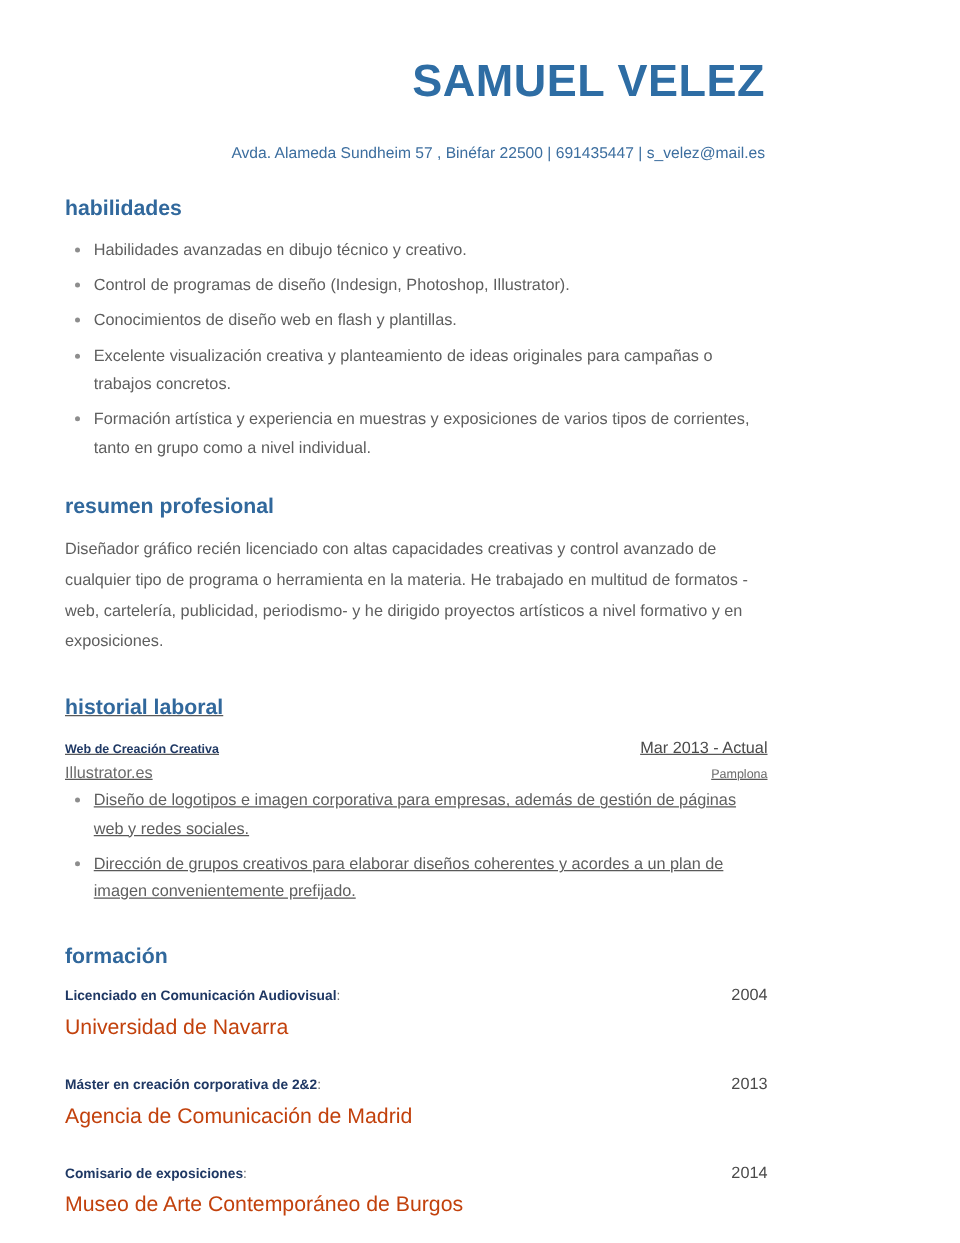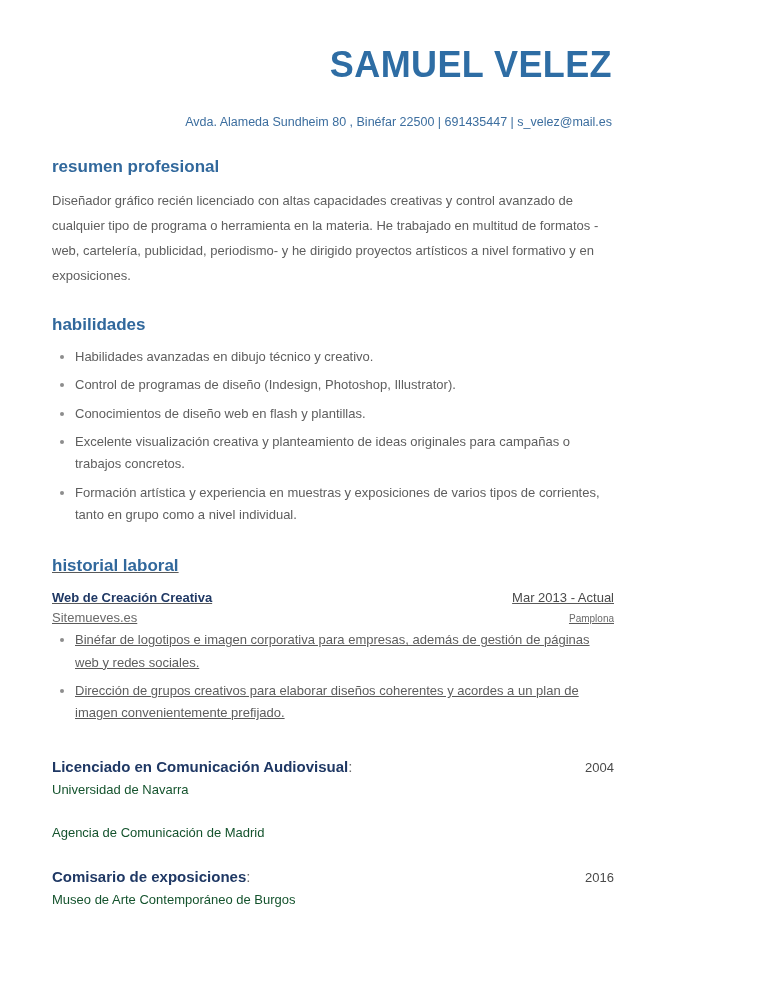--- a/index.html
+++ b/index.html
@@ -95,21 +95,21 @@
   }
 
   
   .entry-row {
     display: flex;
     justify-content: space-between;
     align-items: baseline;
     gap: 16px;
   }
   .entry-title {
-    font-size: 13px;
+    font-size: 10px;
     font-weight: bold;
     color: #1f3864;
     line-height: 1.5;
   }
   .entry-meta {
     font-size: 13px;
     color: #4a4a4a;
     white-space: nowrap;
     line-height: 1.5;
   }
@@ -127,110 +127,117 @@
   .job-bullets {
     margin-top: 7px;
   }
 
   
   .edu-item {
     margin-bottom: 20px;
   }
   .edu-item:last-child { margin-bottom: 12px; }
   .edu-title {
-    font-size: 15px;
+    font-size: 11px;
     font-weight: bold;
     color: #1f3864;
     line-height: 1.55;
   }
   .edu-colon {
     font-weight: normal;
     color: #6b6b6b;
   }
   .edu-year {
     font-size: 13px;
     color: #4a4a4a;
     white-space: nowrap;
     line-height: 1.55;
   }
   .edu-school {
-    font-size: 13px;
-    color: #14532d;
+    font-size: 17px;
+    color: #c2410c;
     line-height: 1.75;
     margin-top: 1px;
   }
 
   #sec-historial { margin-top: 30px; text-decoration: underline; }
   #sec-formacion { margin-top: 30px; }
 </style>
 </head>
 <body>
 
 <div class="page">
 
   <div class="header">
     <h1 class="name">SAMUEL VELEZ</h1>
-    <div class="contact">Avda. Alameda Sundheim 80 , Binéfar 22500 | 691435447 | s_velez@mail.es</div>
-  </div>
-
-  <div class="section">
-    <h2 class="section-title">resumen profesional</h2>
-    <p class="summary">Diseñador gráfico recién licenciado con altas capacidades creativas y control avanzado de cualquier tipo de programa o herramienta en la materia. He trabajado en multitud de formatos -web, cartelería, publicidad, periodismo- y he dirigido proyectos artísticos a nivel formativo y en exposiciones.</p>
+    <div class="contact">Avda. Alameda Sundheim 57 , Binéfar 22500 | 691435447 | s_velez@mail.es</div>
   </div>
 
   <div class="section">
     <h2 class="section-title">habilidades</h2>
     <ul class="bullets">
       <li>Habilidades avanzadas en dibujo técnico y creativo.</li>
       <li>Control de programas de diseño (Indesign, Photoshop, Illustrator).</li>
       <li>Conocimientos de diseño web en flash y plantillas.</li>
       <li>Excelente visualización creativa y planteamiento de ideas originales para campañas o trabajos concretos.</li>
       <li>Formación artística y experiencia en muestras y exposiciones de varios tipos de corrientes, tanto en grupo como a nivel individual.</li>
     </ul>
   </div>
 
+  <div class="section">
+    <h2 class="section-title">resumen profesional</h2>
+    <p class="summary">Diseñador gráfico recién licenciado con altas capacidades creativas y control avanzado de cualquier tipo de programa o herramienta en la materia. He trabajado en multitud de formatos -web, cartelería, publicidad, periodismo- y he dirigido proyectos artísticos a nivel formativo y en exposiciones.</p>
+  </div>
+
   <div class="section" id="sec-historial">
     <h2 class="section-title">historial laboral</h2>
 
     <div class="job-entry">
       <div class="entry-row">
         <div class="entry-title">Web de Creación Creativa</div>
         <div class="entry-meta">Mar 2013 - Actual</div>
       </div>
       <div class="entry-row">
-        <div class="entry-sub">Sitemueves.es</div>
+        <div class="entry-sub">Illustrator.es</div>
         <div class="entry-sub-right">Pamplona</div>
       </div>
       <ul class="bullets job-bullets">
-        <li>Binéfar de logotipos e imagen corporativa para empresas, además de gestión de páginas web y redes sociales.</li>
+        <li>Diseño de logotipos e imagen corporativa para empresas, además de gestión de páginas web y redes sociales.</li>
         <li>Dirección de grupos creativos para elaborar diseños coherentes y acordes a un plan de imagen convenientemente prefijado.</li>
       </ul>
     </div>
   </div>
 
   <div class="section" id="sec-formacion">
+    <h2 class="section-title">formación</h2>
 
     <div class="edu-item">
       <div class="entry-row">
         <div class="edu-title">
           <span>Licenciado en Comunicación Audiovisual</span><span class="edu-colon">:</span>
         </div>
         <div class="edu-year">2004</div>
       </div>
       <div class="edu-school">Universidad de Navarra</div>
     </div>
 
     <div class="edu-item">
+      <div class="entry-row">
+        <div class="edu-title">
+          <span>Máster en creación corporativa de 2&amp;2</span><span class="edu-colon">:</span>
+        </div>
+        <div class="edu-year">2013</div>
+      </div>
       <div class="edu-school">Agencia de Comunicación de Madrid</div>
     </div>
 
     <div class="edu-item">
       <div class="entry-row">
         <div class="edu-title">
           <span>Comisario de exposiciones</span><span class="edu-colon">:</span>
         </div>
-        <div class="edu-year">2016</div>
+        <div class="edu-year">2014</div>
       </div>
       <div class="edu-school">Museo de Arte Contemporáneo de Burgos</div>
     </div>
 
   </div>
 </div>
 
 </body></html>

